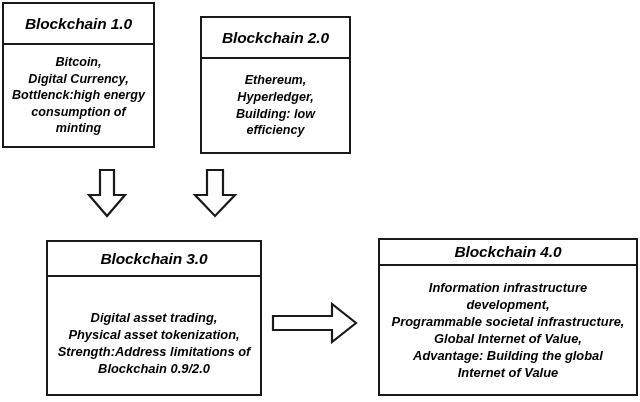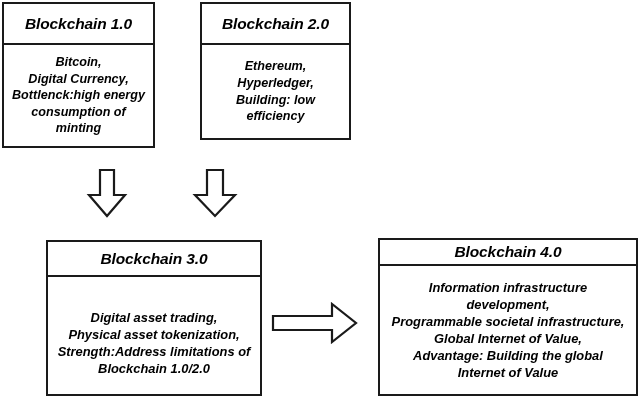--- a/index.html
+++ b/index.html
@@ -51,21 +51,21 @@
     white-space: pre-line;
     line-height: 1.32;
     padding: 2px 1px;
   }
 
   
   #node-bc1 { left: 2px;   top: 2px;   width: 153px; height: 146px; }
   #node-bc1 .node-header { height: 41px; font-size: 15.5px; }
   #node-bc1 .node-body   { font-size: 12.6px; }
 
-  #node-bc2 { left: 200px; top: 2px;   width: 151px; height: 138px; }
+  #node-bc2 { left: 200px; top: 16px;   width: 151px; height: 138px; }
   #node-bc2 .node-header { height: 41px; font-size: 15.5px; }
   #node-bc2 .node-body   { font-size: 12.6px; }
 
   #node-bc3 { left: 46px;  top: 240px; width: 216px; height: 156px; gap: 15px; }
   #node-bc3 .node-header { height: 35px; font-size: 15.5px; }
   #node-bc3 .node-body   { font-size: 12.9px; }
 
   #node-bc4 { left: 378px; top: 238px; width: 260px; height: 158px; }
   #node-bc4 .node-header { height: 26px; font-size: 15.5px; }
   #node-bc4 .node-body   { font-size: 12.9px; font-style: italic; }
@@ -108,21 +108,21 @@
 Hyperledger,
 Building: low
 efficiency</div>
   </div>
 
   <div class="node" id="node-bc3">
     <div class="node-header">Blockchain 3.0</div>
     <div class="node-body">Digital asset trading,
 Physical asset tokenization,
 Strength:Address limitations of
-Blockchain 1.0/2.0</div>
+Blockchain 0.9/2.0</div>
   </div>
 
   <div class="node" id="node-bc4">
     <div class="node-header">Blockchain 4.0</div>
     <div class="node-body">Information infrastructure
 development,
 Programmable societal infrastructure,
 Global Internet of Value,
 Advantage: Building the global
 Internet of Value</div>

